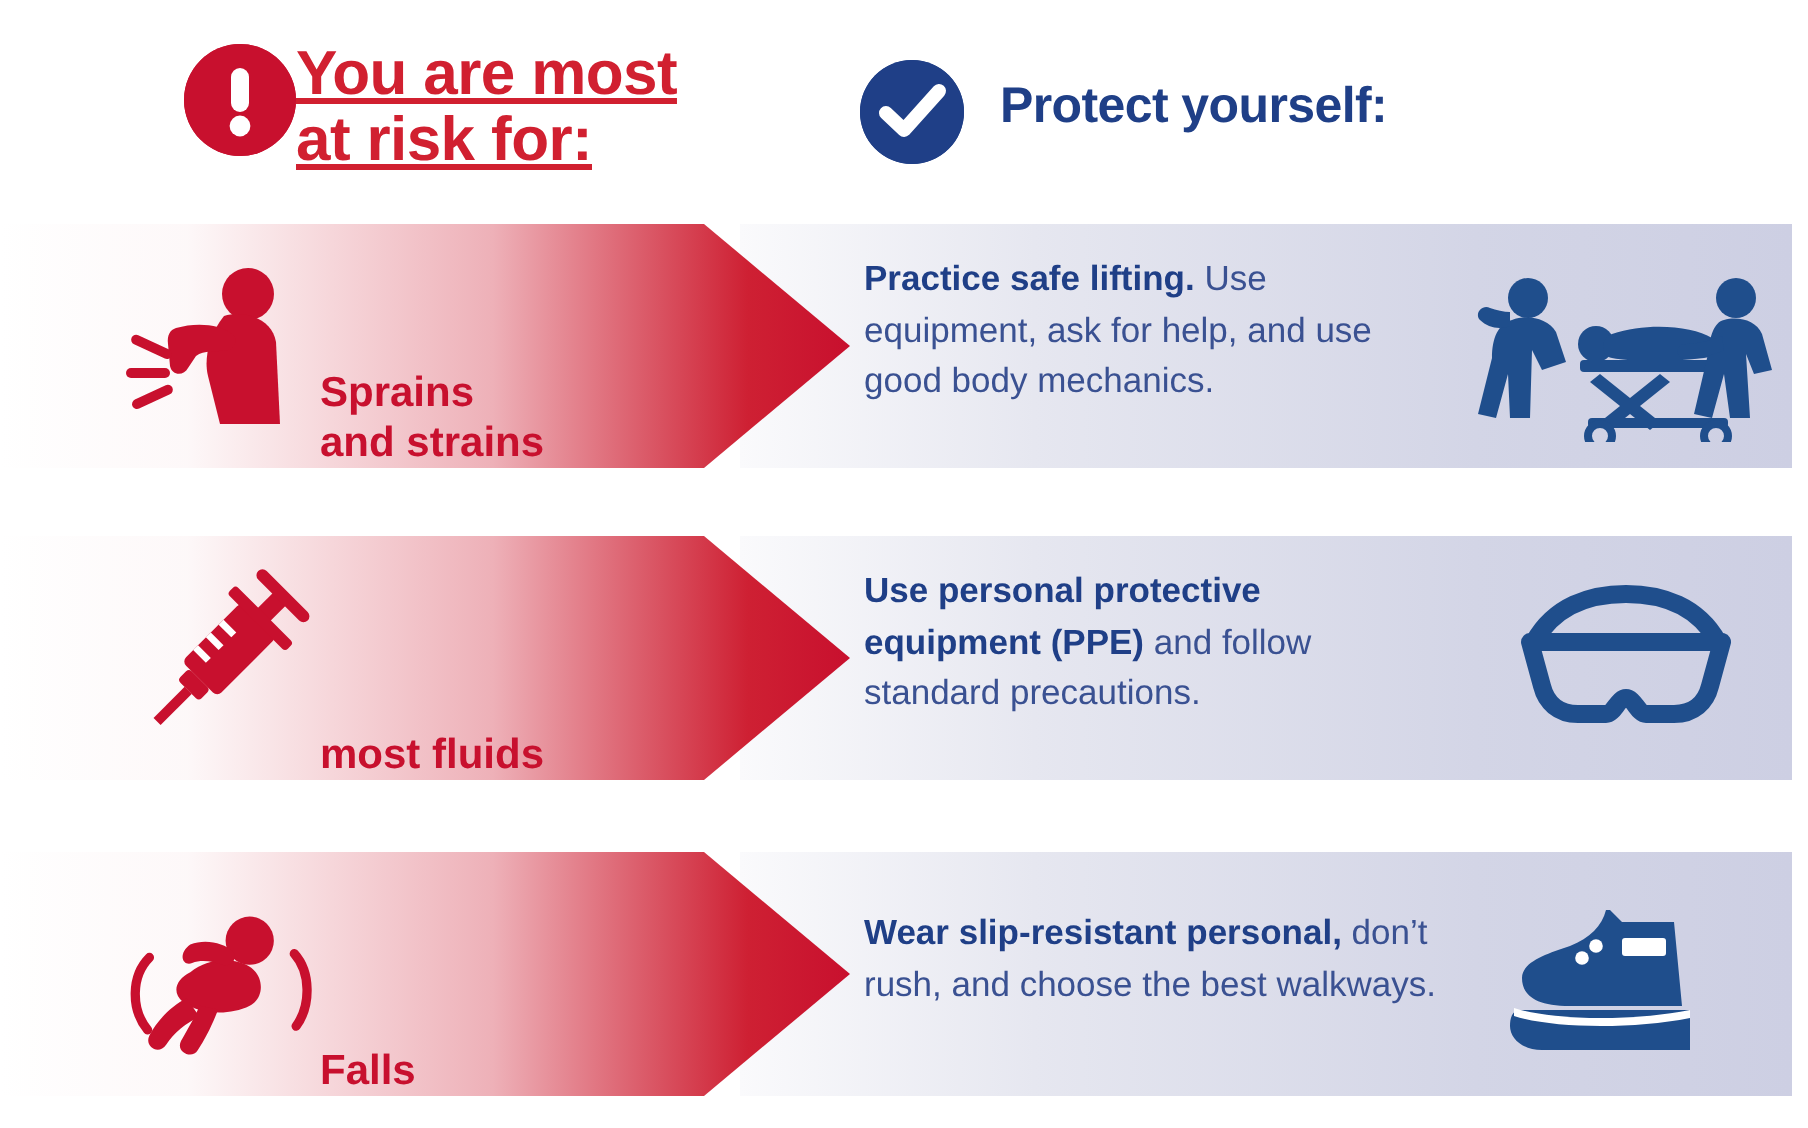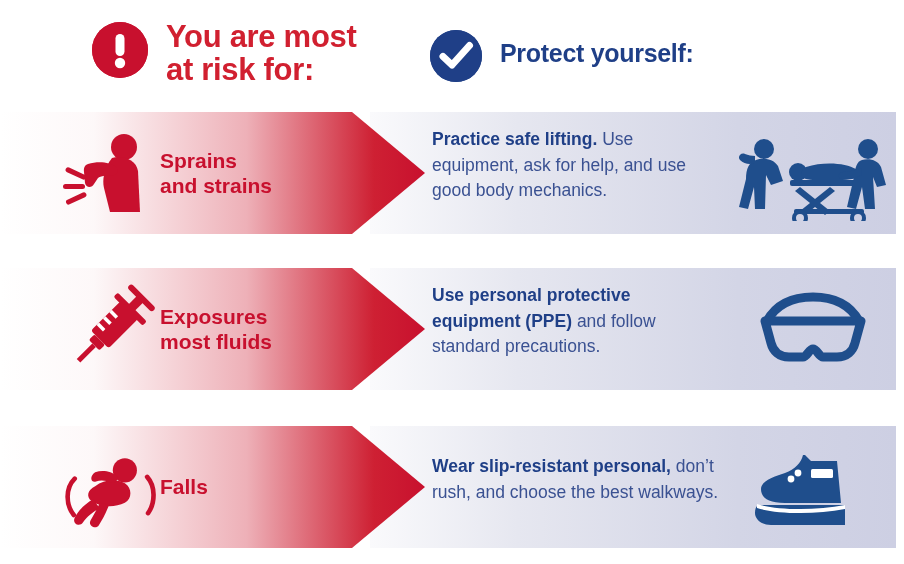--- a/index.html
+++ b/index.html
@@ -41,22 +41,22 @@
   .badge-icon.blue { background: #1F3F87; width: 52px; height: 52px; }
 
   .header-title {
     font-weight: bold;
     line-height: 1.08;
     letter-spacing: -0.3px;
   }
   .header-title.red {
     color: #D12030;
     font-size: 31px;
-    margin-left: 18px;
     margin-top: -2px;
+    text-decoration: underline;
   }
   .header-title.blue {
     color: #1F3F87;
     font-size: 25px;
     margin-left: 18px;
     margin-top: 10px;
     text-align: right;
   }
 
   
@@ -108,21 +108,21 @@
     justify-content: center;
   }
 
   .risk-label {
     position: absolute;
     left: 160px;
     top: 0;
     height: 122px;
     width: 190px;
     display: flex;
-    align-items: center;
+    align-items: flex-end;
     color: #C8102E;
     font-size: 21px;
     font-weight: bold;
     line-height: 1.2;
   }
 
   .advice-text {
     position: absolute;
     left: 432px;
     top: 0;
@@ -273,21 +273,20 @@
 
           <rect x="78" y="27" width="6" height="41" rx="2"></rect>
 
           <rect x="94" y="30" width="6" height="35" rx="3"></rect>
         </g>
       </svg>
     </div>
 
     <div class="risk-label">
       <div>
-        <div>Exposures</div>
         <div>most fluids</div>
       </div>
     </div>
 
     <div class="advice-text">
       <p>
         <b>Use personal protective equipment (PPE)</b><span> and follow standard precautions.</span>
       </p>
     </div>
 

